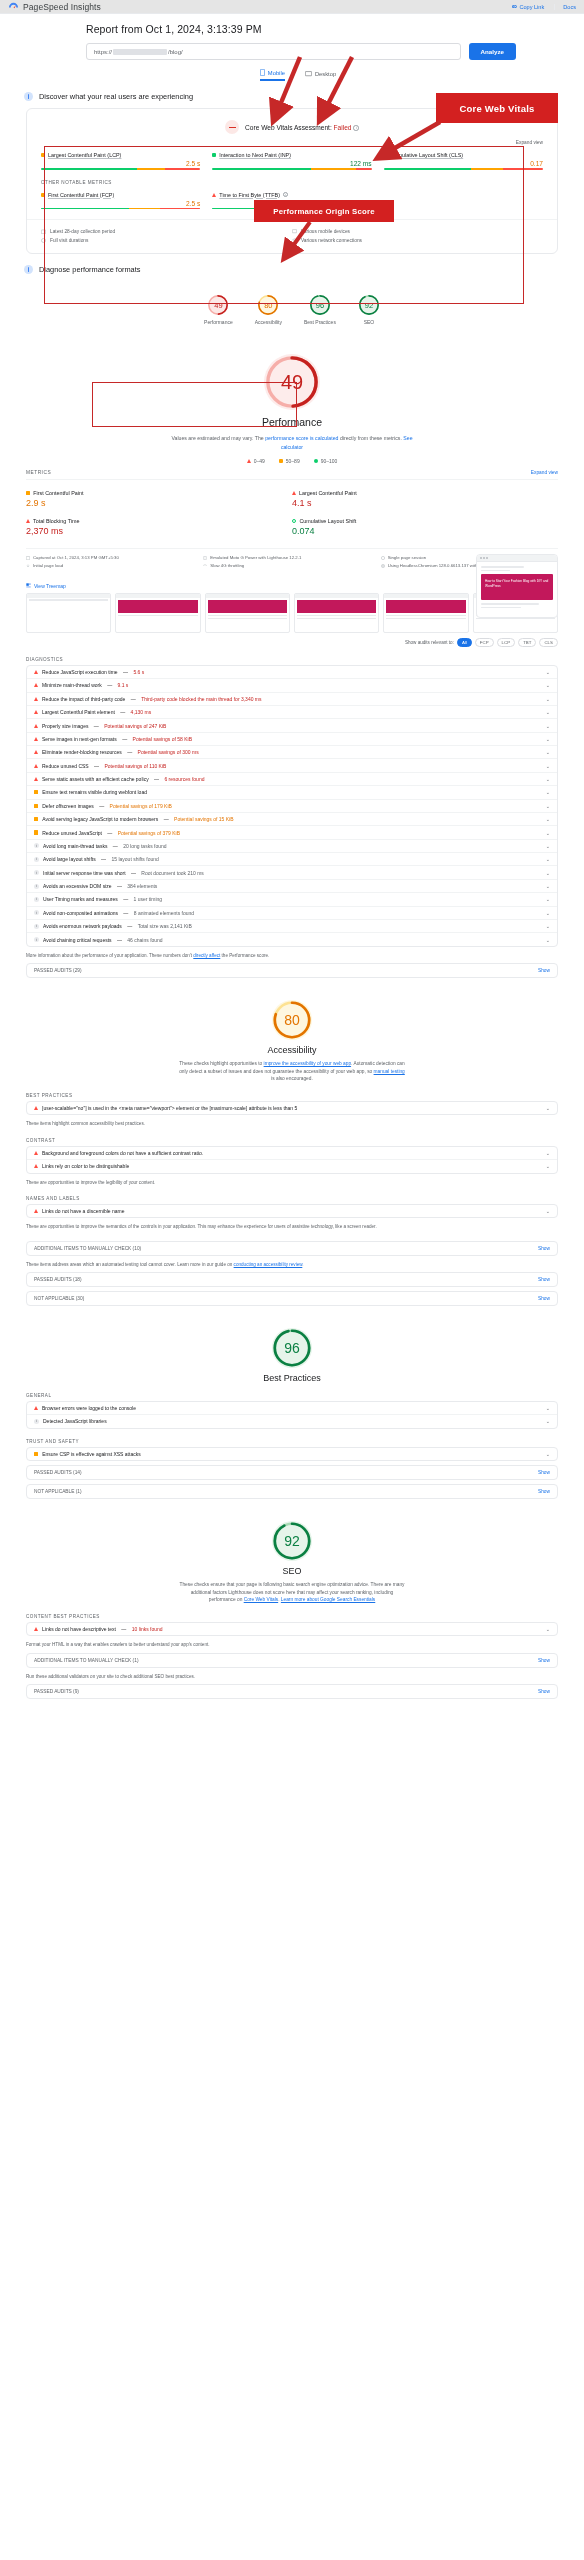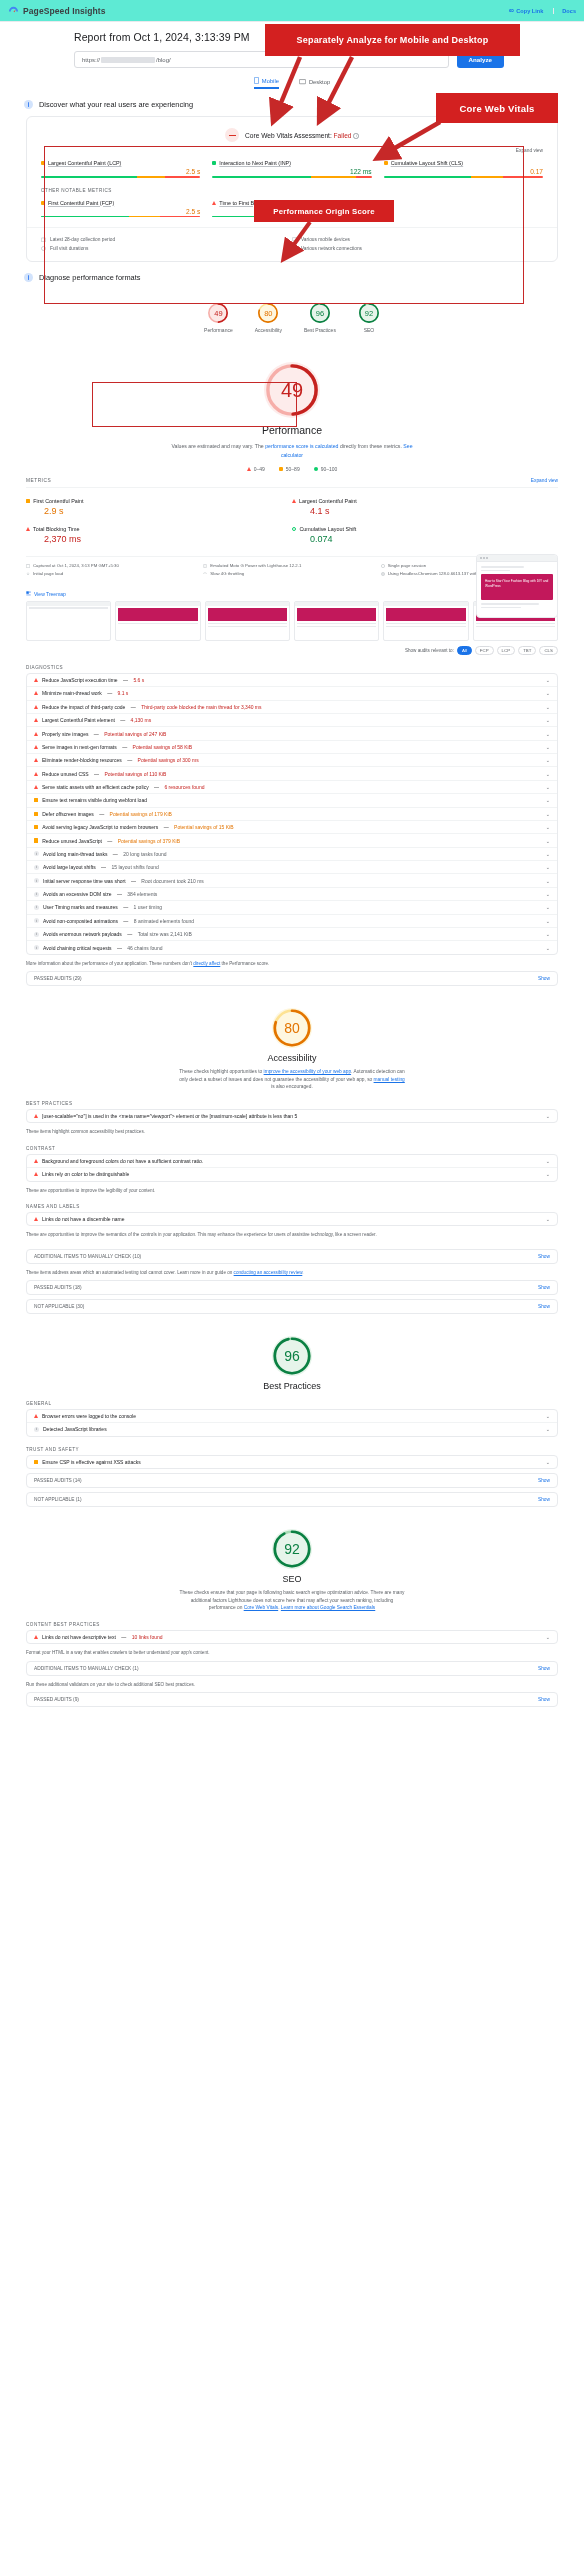--- a/index.html
+++ b/index.html
@@ -8,34 +8,34 @@
     font-family: "Liberation Sans", sans-serif;
     background: #fff;
     color: #202124;
     font-size: 7px;
     -webkit-font-smoothing: antialiased;
   }
   .page { width: 584px; position: relative; background:#fff; }
 
   
   .topbar {
-    height: 22px; display:flex; align-items:center;
-    padding: 0 8px; border-bottom:1px solid #e8eaed; background:#5eead4;font-weight:bold;
+    height: 14px; display:flex; align-items:center;
+    padding: 0 8px; border-bottom:1px solid #e8eaed; background:#e5e5e5;
   }
   .logo-wrap { display:flex; align-items:center; gap:4px; }
   .psi-logo { width:11px; height:11px; position:relative; }
   .psi-logo svg { display:block; }
   .brand { font-size:8.5px; color:#3c4043; letter-spacing:.1px; }
   .topbar-right { margin-left:auto; display:flex; align-items:center; gap:10px; }
   .copy-link { display:flex; align-items:center; gap:2.5px; color:#1a73e8; font-size:5.6px; }
   .link-ico { width:6px; height:5px; }
   .docs-link { color:#1a73e8; font-size:5.6px; padding-left:8px; border-left:1px solid #e8eaed; }
 
   
-  .report-head { padding: 9px 0 0 0; }
+  .report-head { padding: 9px 0 0 12px; }
   .report-title { font-size:10.5px; color:#202124; font-weight:400; margin-left:74px; letter-spacing:.1px;}
   .url-row { display:flex; align-items:center; gap:8px; margin:8px 0 0 74px; width:430px;}
   .url-box {
     flex:1; height:17px; border:1px solid #dadce0; border-radius:3px;
     display:flex; align-items:center; padding:0 7px; font-size:6px; color:#5f6368; background:#fff;
   }
   .url-redact { display:inline-block; width:54px; height:6px; background:#dfe1e5; border-radius:1px; margin:0 1px; vertical-align:middle;}
   .analyze-btn {
     background:#1a73e8; color:#fff; border:none; border-radius:3px;
     height:17px; padding:0 12px; font-size:6.2px; font-family:inherit; cursor:pointer; font-weight:600;
@@ -115,21 +115,21 @@
   .thumb-hero{ height:26px; background:#c2185b; border-radius:1px; margin:3px 0; position:relative;}
   .thumb-hero span{ position:absolute; left:4px; top:5px; right:4px; color:#fff; font-size:3.2px; line-height:1.5;}
 
   
   .metrics-sec { margin:0 26px; padding-top:6px;}
   .metrics-head { display:flex; align-items:baseline; font-size:4.8px; color:#5f6368; letter-spacing:.5px; border-bottom:1px solid #f1f3f4; padding-bottom:4px;}
   .metrics-head .exp { margin-left:auto; color:#1a73e8; letter-spacing:0; font-size:4.8px;}
   .m2 { display:flex; flex-wrap:wrap; padding-top:6px;}
   .m2 .cell { width:50%; padding:4px 0 6px;}
   .m2 .cell .lab { display:flex; align-items:center; gap:3px; font-size:5.4px; color:#202124;}
-  .m2 .cell .val { font-size:9px; margin-top:2px;margin-left:18px;}
+  .m2 .cell .val { font-size:9px; margin-top:2px;}
 
   .envbar { display:flex; flex-wrap:wrap; margin:6px 26px 0; padding:5px 0; border-top:1px solid #f1f3f4;}
   .envbar .e { width:33.33%; display:flex; align-items:center; gap:3px; font-size:4.3px; color:#5f6368; padding:1.5px 0;}
 
   .filmstrip-head { margin:8px 26px 4px; font-size:5px; color:#1a73e8; display:flex; align-items:center; gap:3px;}
   .filmstrip { display:flex; gap:4px; margin:0 26px; }
   .frame { flex:1; border:1px solid #e8eaed; border-radius:2px; height:40px; overflow:hidden; background:#fff;}
   .frame .ph { height:4px; background:#f1f3f4;}
   .frame .pink { height:13px; background:#c2185b; margin:2px 2px;}
   .frame .ln { height:1.2px; background:#e8eaed; margin:1.5px 2px;}
@@ -902,23 +902,20 @@
       <span>ADDITIONAL ITEMS TO MANUALLY CHECK (1)</span>
         <span class="show">Show</span>
     </div>
     <div class="note">Run these additional validators on your site to check additional SEO best practices.</div>
     <div class="pass-row" style="margin-bottom:14px;">
       <span>PASSED AUDITS (9)</span>
         <span class="show">Show</span>
     </div>
   </div>
 
-  <div class="redbox" style="left:265px; top:24px; width:255px; height:32px; font-size:9px;">
-    <span>Separately Analyze for Mobile and Desktop</span>
-  </div>
   <div class="redbox" style="left:436px; top:93px; width:122px; height:30px; font-size:9.5px;">
     <span>Core Web Vitals</span>
   </div>
   <div class="redbox" style="left:254px; top:200px; width:140px; height:22px; font-size:7.8px;">
     <span>Performance Origin Score</span>
   </div>
 
   <svg class="arrow" style="left:0;top:0;width:584px;height:420px;" viewBox="0 0 584 420">
     <defs>
       <marker id="ah" markerWidth="6" markerHeight="6" refX="2" refY="3" orient="auto">

